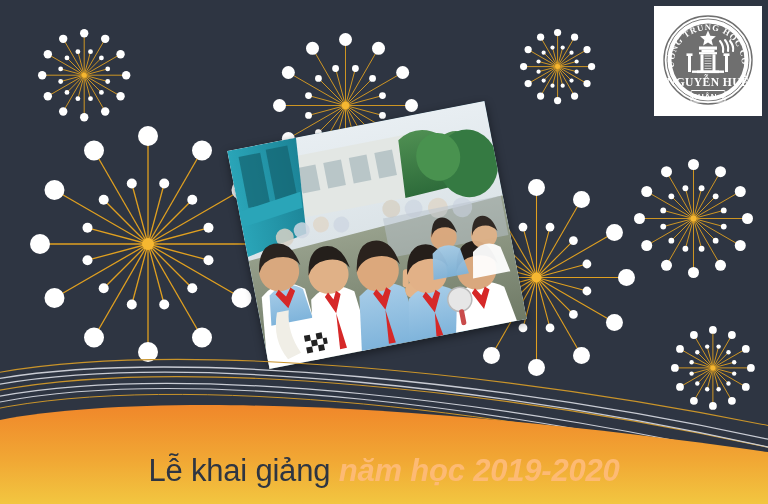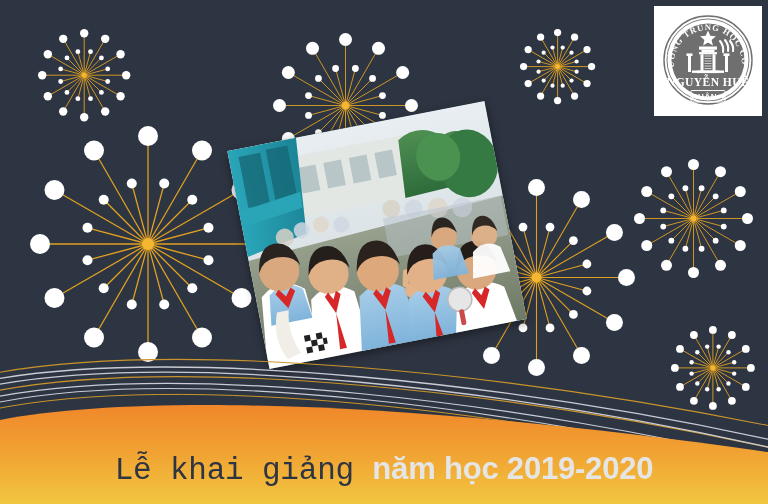--- a/index.html
+++ b/index.html
@@ -59,25 +59,25 @@
     bottom:16px;
     text-align:center;
     font-size:31px;
     line-height:1.1;
     white-space:nowrap;
     letter-spacing:-0.2px;
   }
   #banner-text .t1{
     color:#2e3542;
     font-weight:400;
-    font-family:Liberation Mono, monospace;
   }
   #banner-text .t2{
-    color:#e5e5e5;
+    color:#fdba74;
     font-weight:700;
+    font-style:italic;
   }
 
   
   #logo-box{
     position:absolute;
     left:654px;top:6px;
     width:108px;height:110px;
     background:#ffffff;
     display:flex;align-items:center;justify-content:center;
   }

